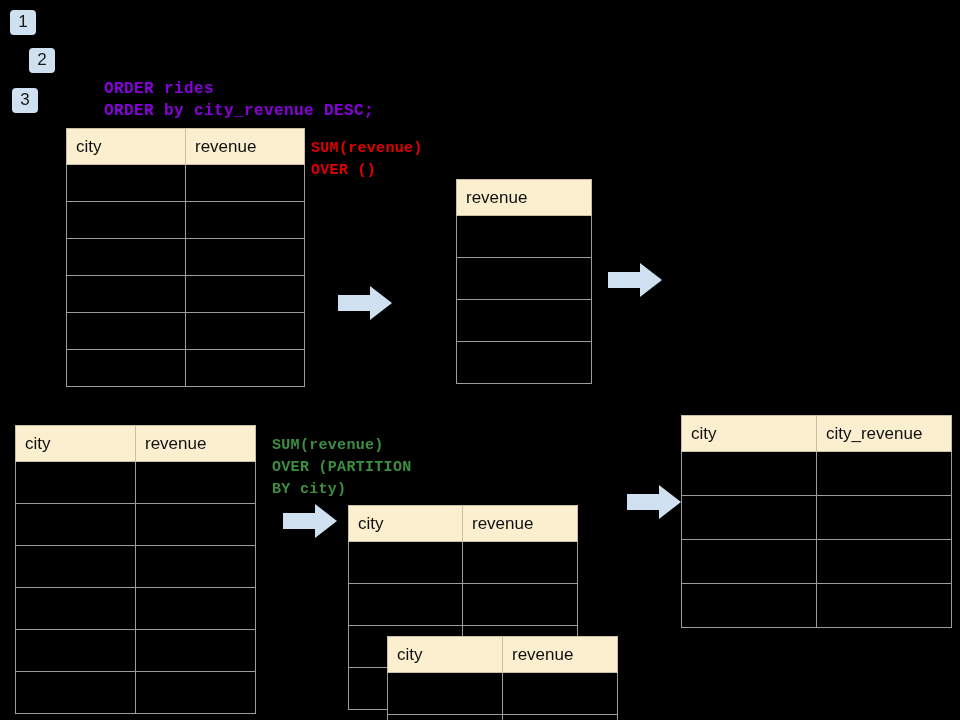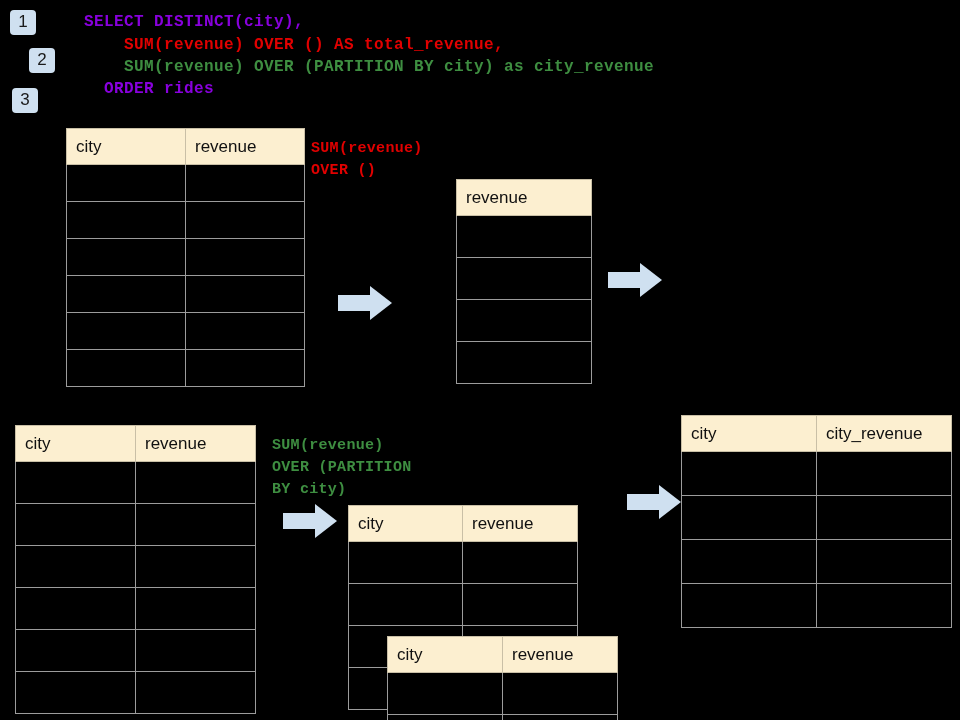--- a/index.html
+++ b/index.html
@@ -124,24 +124,22 @@
 </style>
 </head>
 <body>
 
 <div id="canvas">
 
   <div class="badge" style="left:10px; top:10px;">1</div>
   <div class="badge" style="left:29px; top:48px;">2</div>
   <div class="badge" style="left:12px; top:88px;">3</div>
 
-  <div class="sql-line c-purple" style="left:84px; top:11px;">SELECT DISTINCT(city),</div>
-  <div class="sql-line c-red" style="left:84px; top:34px;">    SUM(revenue) OVER () AS total_revenue,</div>
-  <div class="sql-line c-green" style="left:84px; top:56px;">    SUM(revenue) OVER (PARTITION BY city) as city_revenue</div>
   <div class="sql-line c-purple" style="left:84px; top:78px;">  ORDER rides</div>
+  <div class="sql-line c-purple" style="left:84px; top:100px;">  ORDER by city_revenue DESC;</div>
 
 
   <div class="annot c-red" style="left:311px; top:138px;">SUM(revenue)
 OVER ()</div>
 
   <div class="annot c-green" style="left:272px; top:435px;">SUM(revenue)
 OVER (PARTITION
 BY city)</div>
 
   <table class="tbl" style="left:66px; top:128px; width:238px;">

